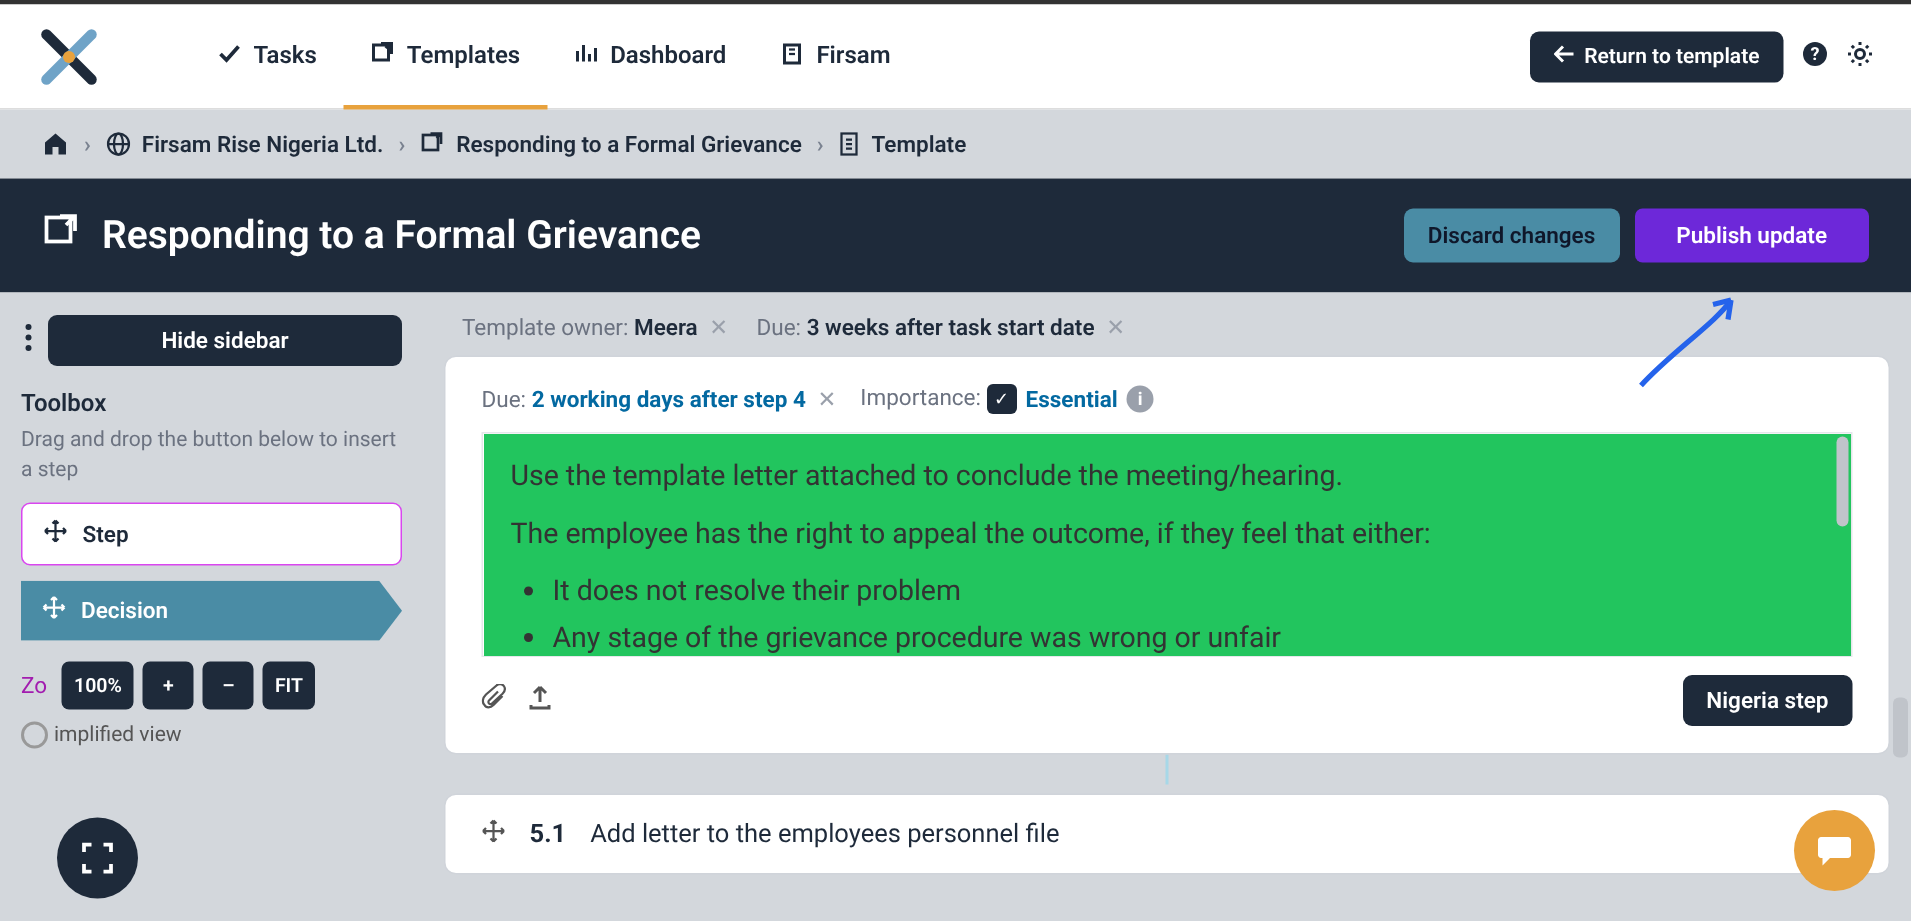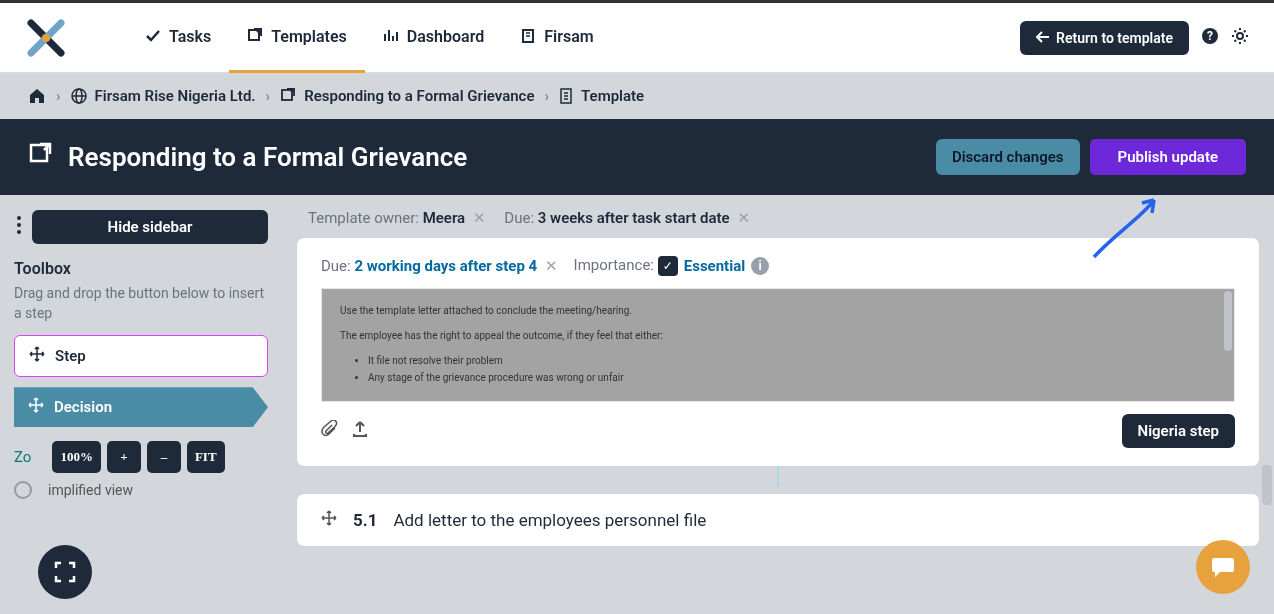--- a/index.html
+++ b/index.html
@@ -37,40 +37,40 @@
     .dots-btn { color: #1e2a3a; cursor: pointer; padding: 6px 2px; }
     .hide-sidebar-btn { background: #1e2a3a; color: #fff; padding: 8px 0; border-radius: 6px; font-size: 15px; font-weight: 600; border: none; cursor: pointer; flex: 1; text-align: center; }
     
     .toolbox { background: #d3d7dc; }
     .toolbox-title { font-size: 16px; font-weight: 600; color: #1e2a3a; margin-bottom: 6px; }
     .toolbox-desc { font-size: 14px; color: #6b7280; margin-bottom: 12px; line-height: 1.4; }
     .tool-step { background: #fff; color: #1e2a3a; padding: 10px 14px; border-radius: 6px; font-size: 15px; font-weight: 600; display: flex; align-items: center; gap: 10px; margin-bottom: 10px; cursor: grab; border: 1px solid #d946ef; }
     .tool-decision { background: #4a8ca5; color: #fff; padding: 10px 14px; font-size: 15px; font-weight: 600; display: flex; align-items: center; gap: 10px; cursor: grab; position: relative; clip-path: polygon(0 0, 94% 0, 100% 50%, 94% 100%, 0 100%); }
     
     .zoom-bar { display: flex; align-items: center; gap: 6px; }
-    .zoom-label { font-size: 15px; color: #0f766e; margin-right: 15px; }
-    .zoom-btn { background: #1e2a3a; color: #fff; min-width: 34px; height: 32px; border-radius: 5px; font-size: 13px; font-weight: 600; border: none; cursor: pointer; padding: 0 8px; font-family: Liberation Serif, serif; }
-    .simplified-row { display: flex; align-items: center; gap: 16px; font-size: 14px; color: #555; margin-top: 8px; }
+    .zoom-label { font-size: 15px; color: #a21caf; margin-right: 4px; }
+    .zoom-btn { background: #1e2a3a; color: #fff; min-width: 34px; height: 32px; border-radius: 5px; font-size: 13px; font-weight: 600; border: none; cursor: pointer; padding: 0 8px; }
+    .simplified-row { display: flex; align-items: center; gap: 4px; font-size: 14px; color: #555; margin-top: 8px; }
     .simplified-toggle { width: 18px; height: 18px; border-radius: 50%; border: 2px solid #999; }
     
     .fullscreen-fab { position: absolute; left: 38px; bottom: 16px; width: 54px; height: 54px; border-radius: 50%; background: #1e2a3a; display: flex; align-items: center; justify-content: center; cursor: pointer; z-index: 10; }
     
     .main-panel { flex: 1; padding: 14px 14px 0 14px; overflow: hidden; position: relative; }
     .owner-row { font-size: 15px; color: #6b7280; margin-bottom: 10px; padding-left: 12px; }
     .owner-row b { color: #1e2a3a; font-weight: 600; }
     .x-chip { color: #9aa0ab; margin: 0 4px; cursor: pointer; }
     
     .step-card { background: #fff; border-radius: 8px; border: 1px solid #d0d4da; padding: 18px 24px; margin-bottom: 18px; position: relative; }
     .step-meta { font-size: 15px; color: #6b7280; margin-bottom: 12px; display: flex; align-items: center; gap: 12px; flex-wrap: wrap; }
     .step-meta b { color: #0369a1; font-weight: 700; }
     .essential-badge { display: inline-flex; align-items: center; gap: 6px; }
     .essential-check { width: 20px; height: 20px; background: #1e2a3a; border-radius: 4px; display: flex; align-items: center; justify-content: center; color: #fff; font-size: 12px; }
     .info-circle { width: 18px; height: 18px; border-radius: 50%; background: #9aa0ab; color: #fff; display: inline-flex; align-items: center; justify-content: center; font-size: 12px; font-weight: bold; }
     
-    .step-content { background: #a3a3a3; border: 1px solid #e5e7eb; padding: 14px 18px; font-size: 10px; color: #333; line-height: 1.5; max-height: 150px; overflow-y: auto; position: relative; }
+    .step-content { background: #22c55e; border: 1px solid #e5e7eb; padding: 14px 18px; font-size: 19px; color: #333; line-height: 1.5; max-height: 150px; overflow-y: auto; position: relative; }
     .step-content p { margin-bottom: 10px; }
     .step-content ul { padding-left: 28px; }
     .step-content li { margin-bottom: 2px; }
     
     .card-footer { display: flex; align-items: center; gap: 12px; margin-top: 12px; }
     .footer-icon { color: #555; cursor: pointer; }
     .delete-btn { margin-left: auto; background: #1e2a3a; color: #fff; padding: 8px 16px; border-radius: 6px; font-size: 15px; font-weight: 600; border: none; cursor: pointer; }
     
     .step-row-card { background: #fff; border: 1px solid #d0d4da; border-radius: 8px; padding: 16px 24px; display: flex; align-items: center; gap: 16px; }
     .step-num { font-size: 17px; font-weight: 700; color: #1e2a3a; }
@@ -288,21 +288,21 @@
             <span class="essential-check">✓</span>
             <b>Essential</b>
             <span class="info-circle">i</span>
           </span>
         </span>
       </div>
       <div class="step-content">
         <p>Use the template letter attached to conclude the meeting/hearing.</p>
         <p>The employee has the right to appeal the outcome, if they feel that either:</p>
         <ul>
-          <li>It file not resolve their problem</li>
+          <li>It does not resolve their problem</li>
           <li>Any stage of the grievance procedure was wrong or unfair</li>
         </ul>
         <div class="inner-scrollbar"></div>
       </div>
       <div class="card-footer">
         <span class="footer-icon">
           <svg width="18" height="18" viewBox="0 0 18 18">
               <path d="M14 8 L8 14 C6 16 3 16 2 14 C0 12 1 9 3 7 L10 1 C11.5 -0.5 14 0 15 1.5 C16 3 15.5 5 14 6.5 L7 13 C6.5 13.5 5.5 13.5 5 13 C4.5 12.5 4.5 11.5 5 11 L11 5" stroke="#555" stroke-width="1.5" fill="none"></path>
             </svg>
         </span>

